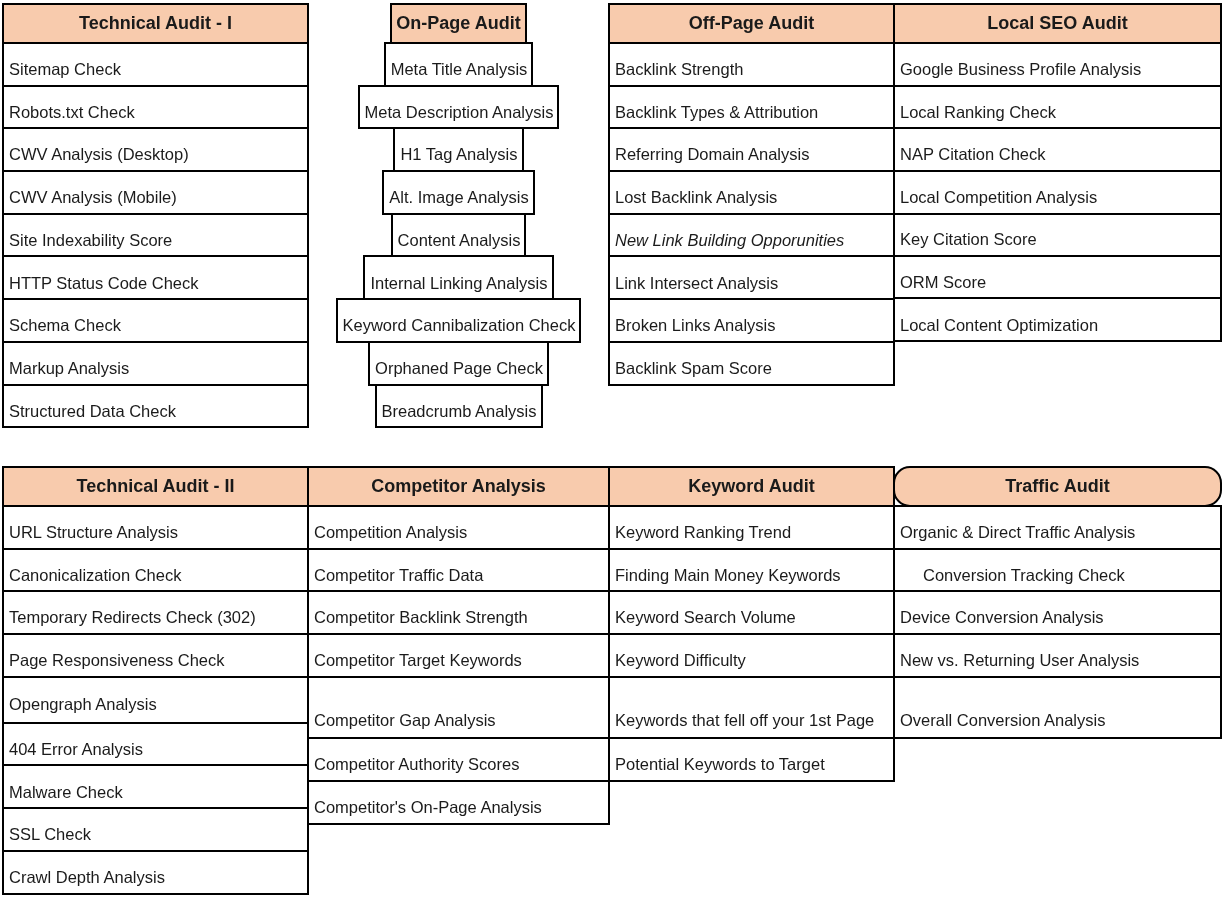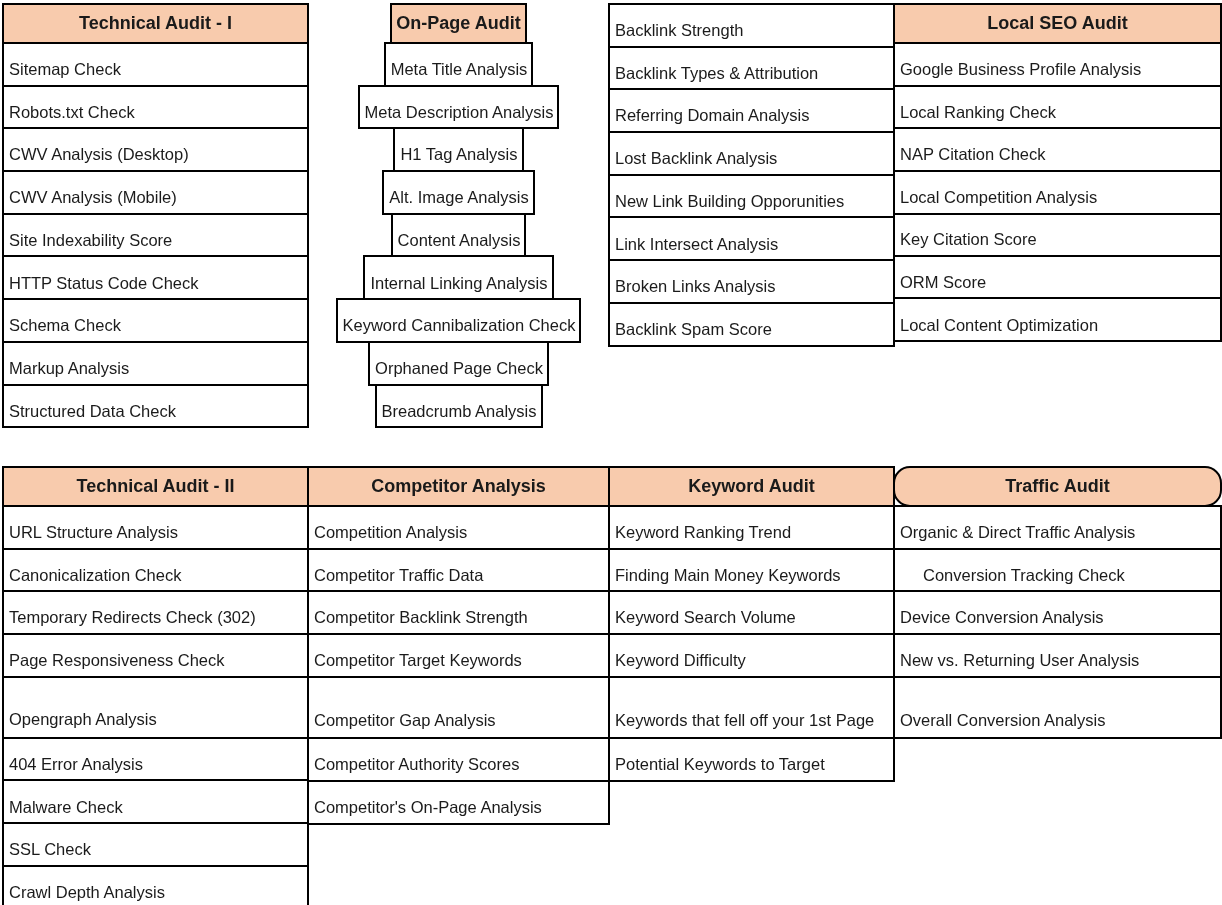--- a/index.html
+++ b/index.html
@@ -75,25 +75,26 @@
       <div class="cell" style="height: 44.7px;">Meta Description Analysis</div>
       <div class="cell" style="height: 44.7px;">H1 Tag Analysis</div>
       <div class="cell" style="height: 44.7px;">Alt. Image Analysis</div>
       <div class="cell" style="height: 44.7px;">Content Analysis</div>
       <div class="cell" style="height: 44.7px;">Internal Linking Analysis</div>
       <div class="cell" style="height: 44.7px;">Keyword Cannibalization Check</div>
       <div class="cell" style="height: 44.7px;">Orphaned Page Check</div>
       <div class="cell" style="height: 44.7px;">Breadcrumb Analysis</div>
     </div>
     <div class="audit-col" style="width: 287px;">
+      <div class="cell header" style="height: 41px;">Off-Page Audit</div>
       <div class="cell" style="height: 44.7px;">Backlink Strength</div>
       <div class="cell" style="height: 44.7px;">Backlink Types &amp; Attribution</div>
       <div class="cell" style="height: 44.7px;">Referring Domain Analysis</div>
       <div class="cell" style="height: 44.7px;">Lost Backlink Analysis</div>
-      <div class="cell" style="height: 44.7px;">New Link Building Opporunities</div>
+      <div class="cell" style="height: 44.7px; font-style: italic;">New Link Building Opporunities</div>
       <div class="cell" style="height: 44.7px;">Link Intersect Analysis</div>
       <div class="cell" style="height: 44.7px;">Broken Links Analysis</div>
       <div class="cell" style="height: 44.7px;">Backlink Spam Score</div>
     </div>
     <div class="audit-col" style="width: 329px;">
       <div class="cell header" style="height: 41px;">Local SEO Audit</div>
       <div class="cell" style="height: 44.7px;">Google Business Profile Analysis</div>
       <div class="cell" style="height: 44.7px;">Local Ranking Check</div>
       <div class="cell" style="height: 44.7px;">NAP Citation Check</div>
       <div class="cell" style="height: 44.7px;">Local Competition Analysis</div>
@@ -102,21 +103,21 @@
       <div class="cell" style="height: 44.7px;">Local Content Optimization</div>
     </div>
   </div>
 <div class="audit-table" id="table-1" style="top:466px;">
     <div class="audit-col" style="width: 307px;">
       <div class="cell header" style="height: 41px;">Technical Audit - II</div>
       <div class="cell" style="height: 44.7px;">URL Structure Analysis</div>
       <div class="cell" style="height: 44.7px;">Canonicalization Check</div>
       <div class="cell" style="height: 44.7px;">Temporary Redirects Check (302)</div>
       <div class="cell" style="height: 44.7px;">Page Responsiveness Check</div>
-      <div class="cell tall" style="height: 63px; text-align: center;">Opengraph Analysis</div>
+      <div class="cell tall" style="height: 48px; text-align: center;">Opengraph Analysis</div>
       <div class="cell" style="height: 44.7px;">404 Error Analysis</div>
       <div class="cell" style="height: 44.7px;">Malware Check</div>
       <div class="cell" style="height: 44.7px;">SSL Check</div>
       <div class="cell" style="height: 44.7px;">Crawl Depth Analysis</div>
     </div>
     <div class="audit-col" style="width: 303px;">
       <div class="cell header" style="height: 41px;">Competitor Analysis</div>
       <div class="cell" style="height: 44.7px;">Competition Analysis</div>
       <div class="cell" style="height: 44.7px;">Competitor Traffic Data</div>
       <div class="cell" style="height: 44.7px;">Competitor Backlink Strength</div>

